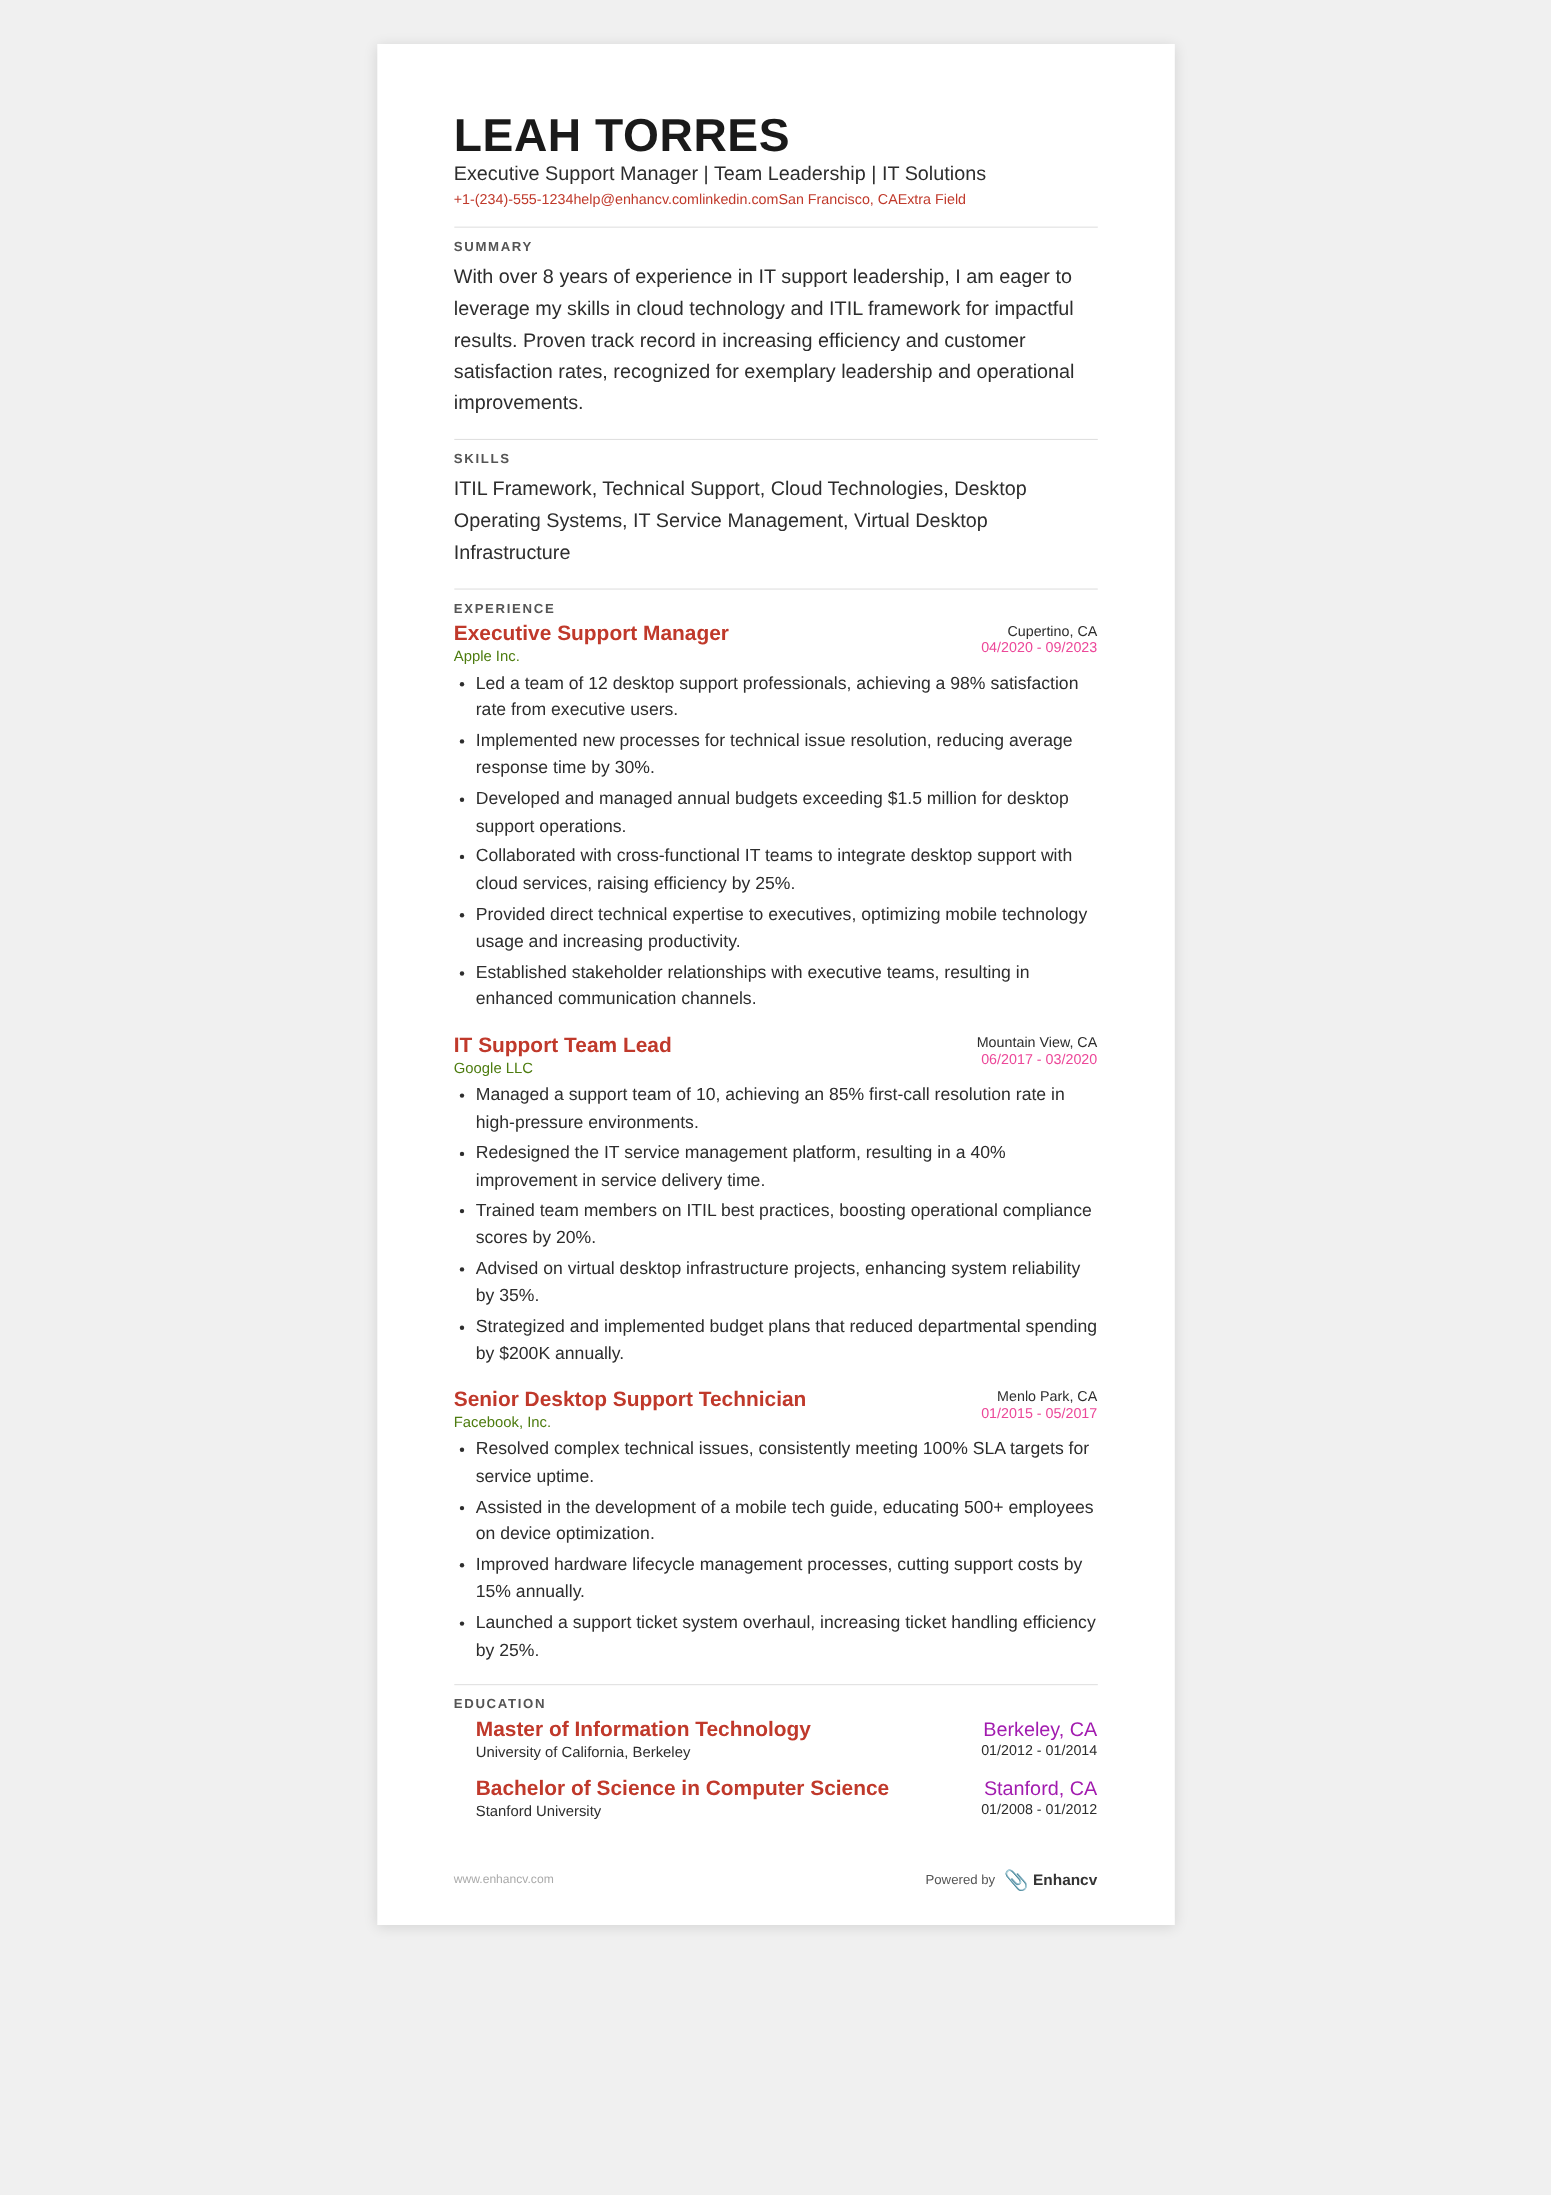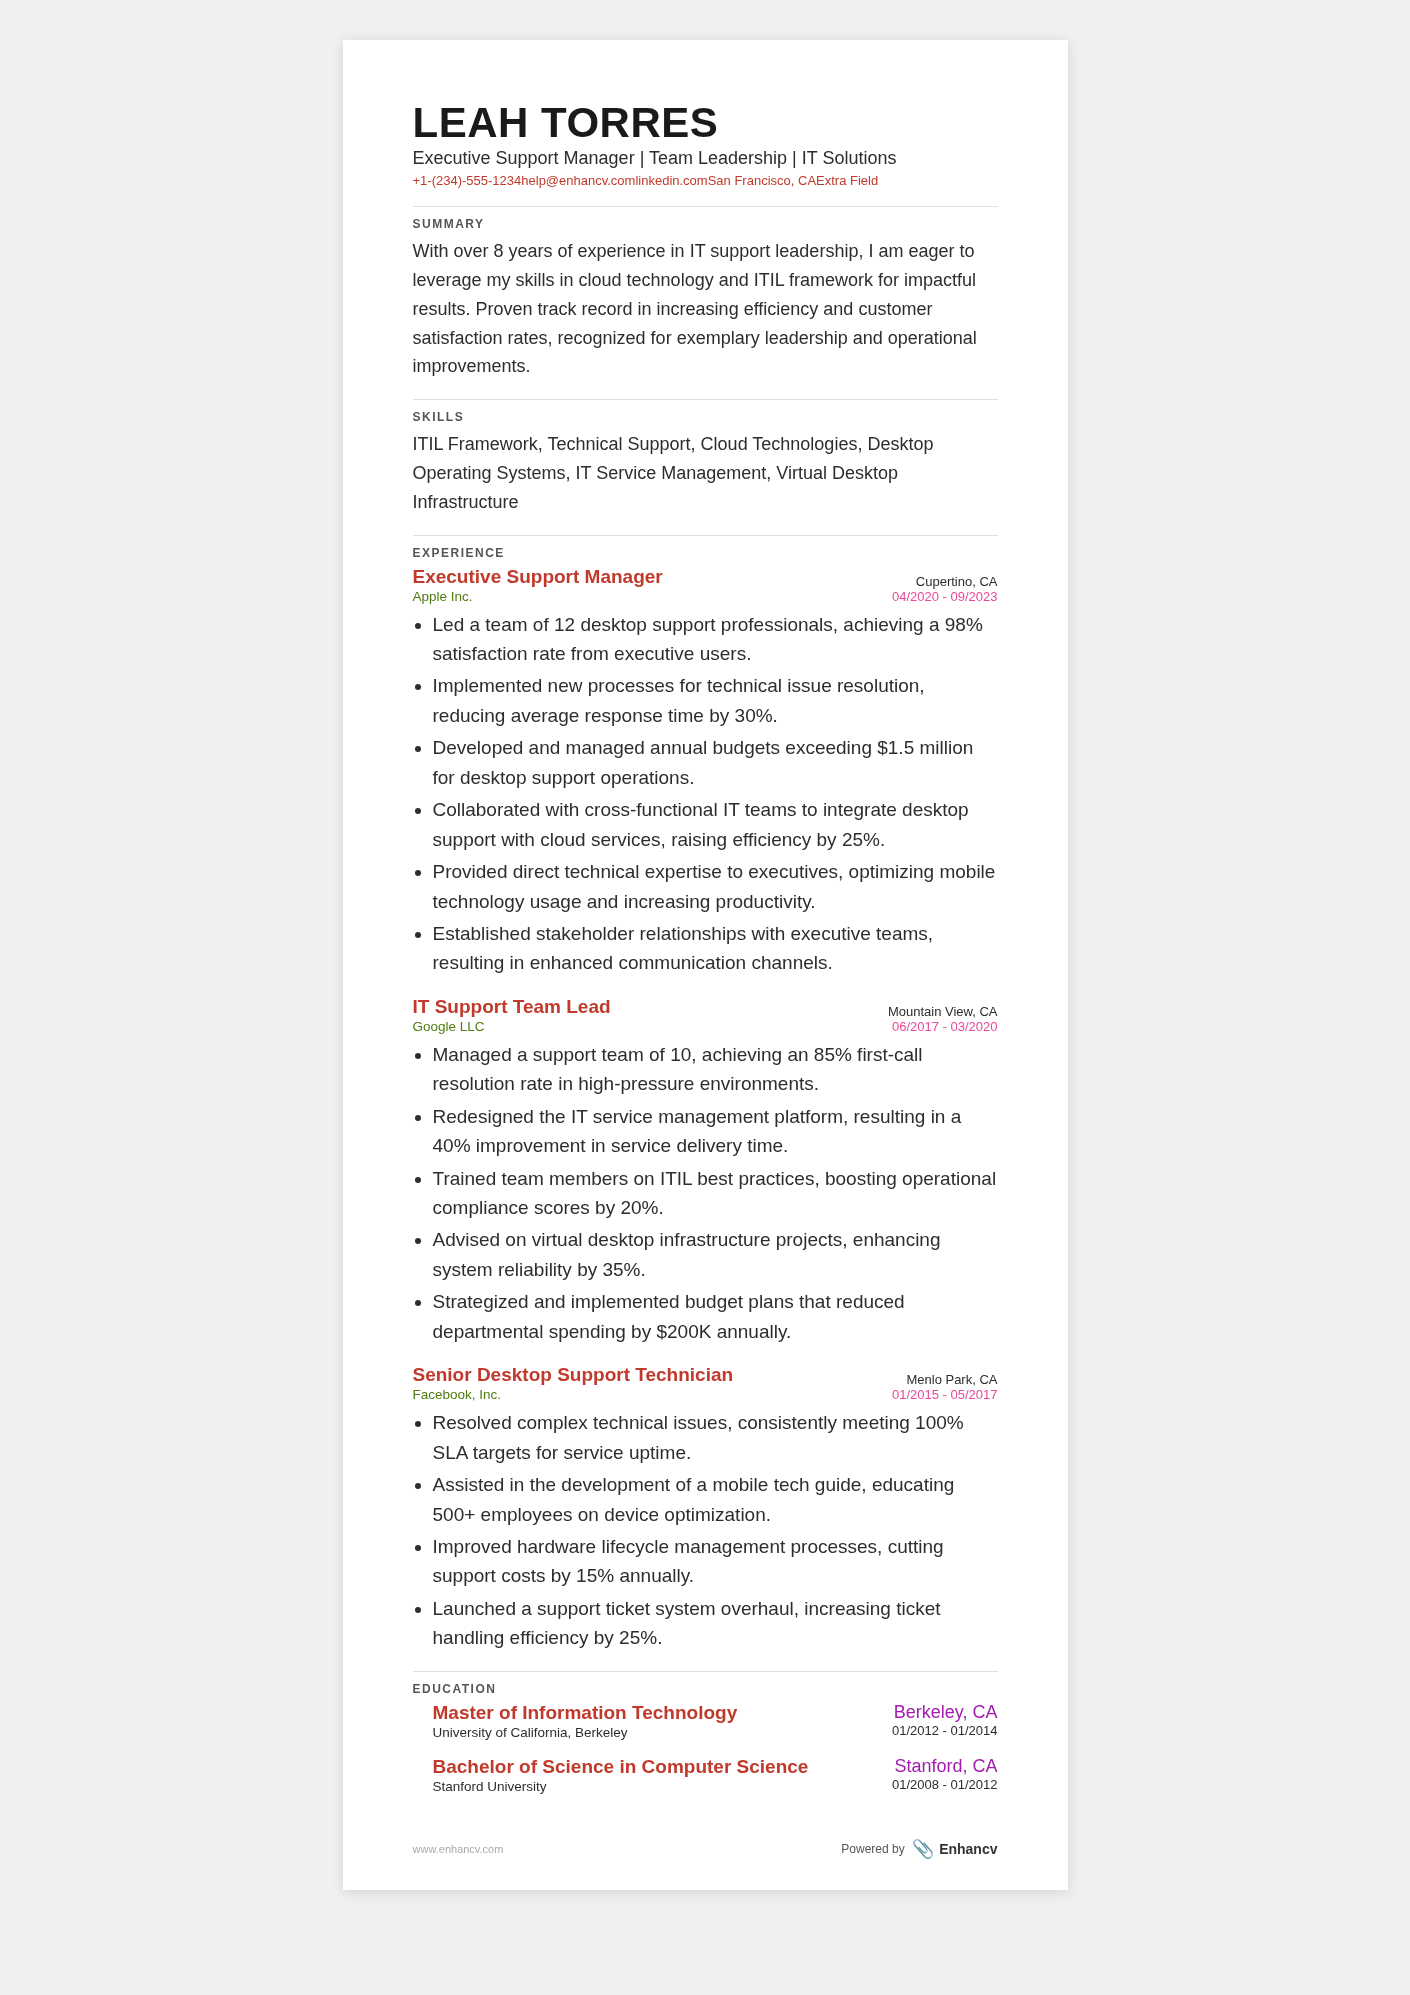--- a/index.html
+++ b/index.html
@@ -62,21 +62,21 @@
     }
     .section {
       margin-top: 18px;
     }
     .experience-entry {
       margin-bottom: 18px;
     }
     .exp-header {
       display: flex;
       justify-content: space-between;
-      align-items: flex-end;
+      align-items: flex-start;
     }
     .exp-title {
       font-size: 19px;
       font-weight: 700;
       color: #c0392b;
     }
     .exp-location {
       font-size: 13px;
       color: #2d2d2d;
       text-align: right;
@@ -90,21 +90,21 @@
     .exp-dates {
       font-size: 13px;
       color: #ec4899;
       text-align: right;
     }
     .exp-bullets {
       margin-top: 6px;
       padding-left: 20px;
     }
     .exp-bullets li {
-      font-size: 19px;
+      font-size: 16px;
       color: #2d2d2d;
       margin-bottom: 3px;
       line-height: 1.55;
     }
     .edu-entry {
       margin-bottom: 16px;
     }
     .edu-header {
       display: flex;
       justify-content: space-between;

